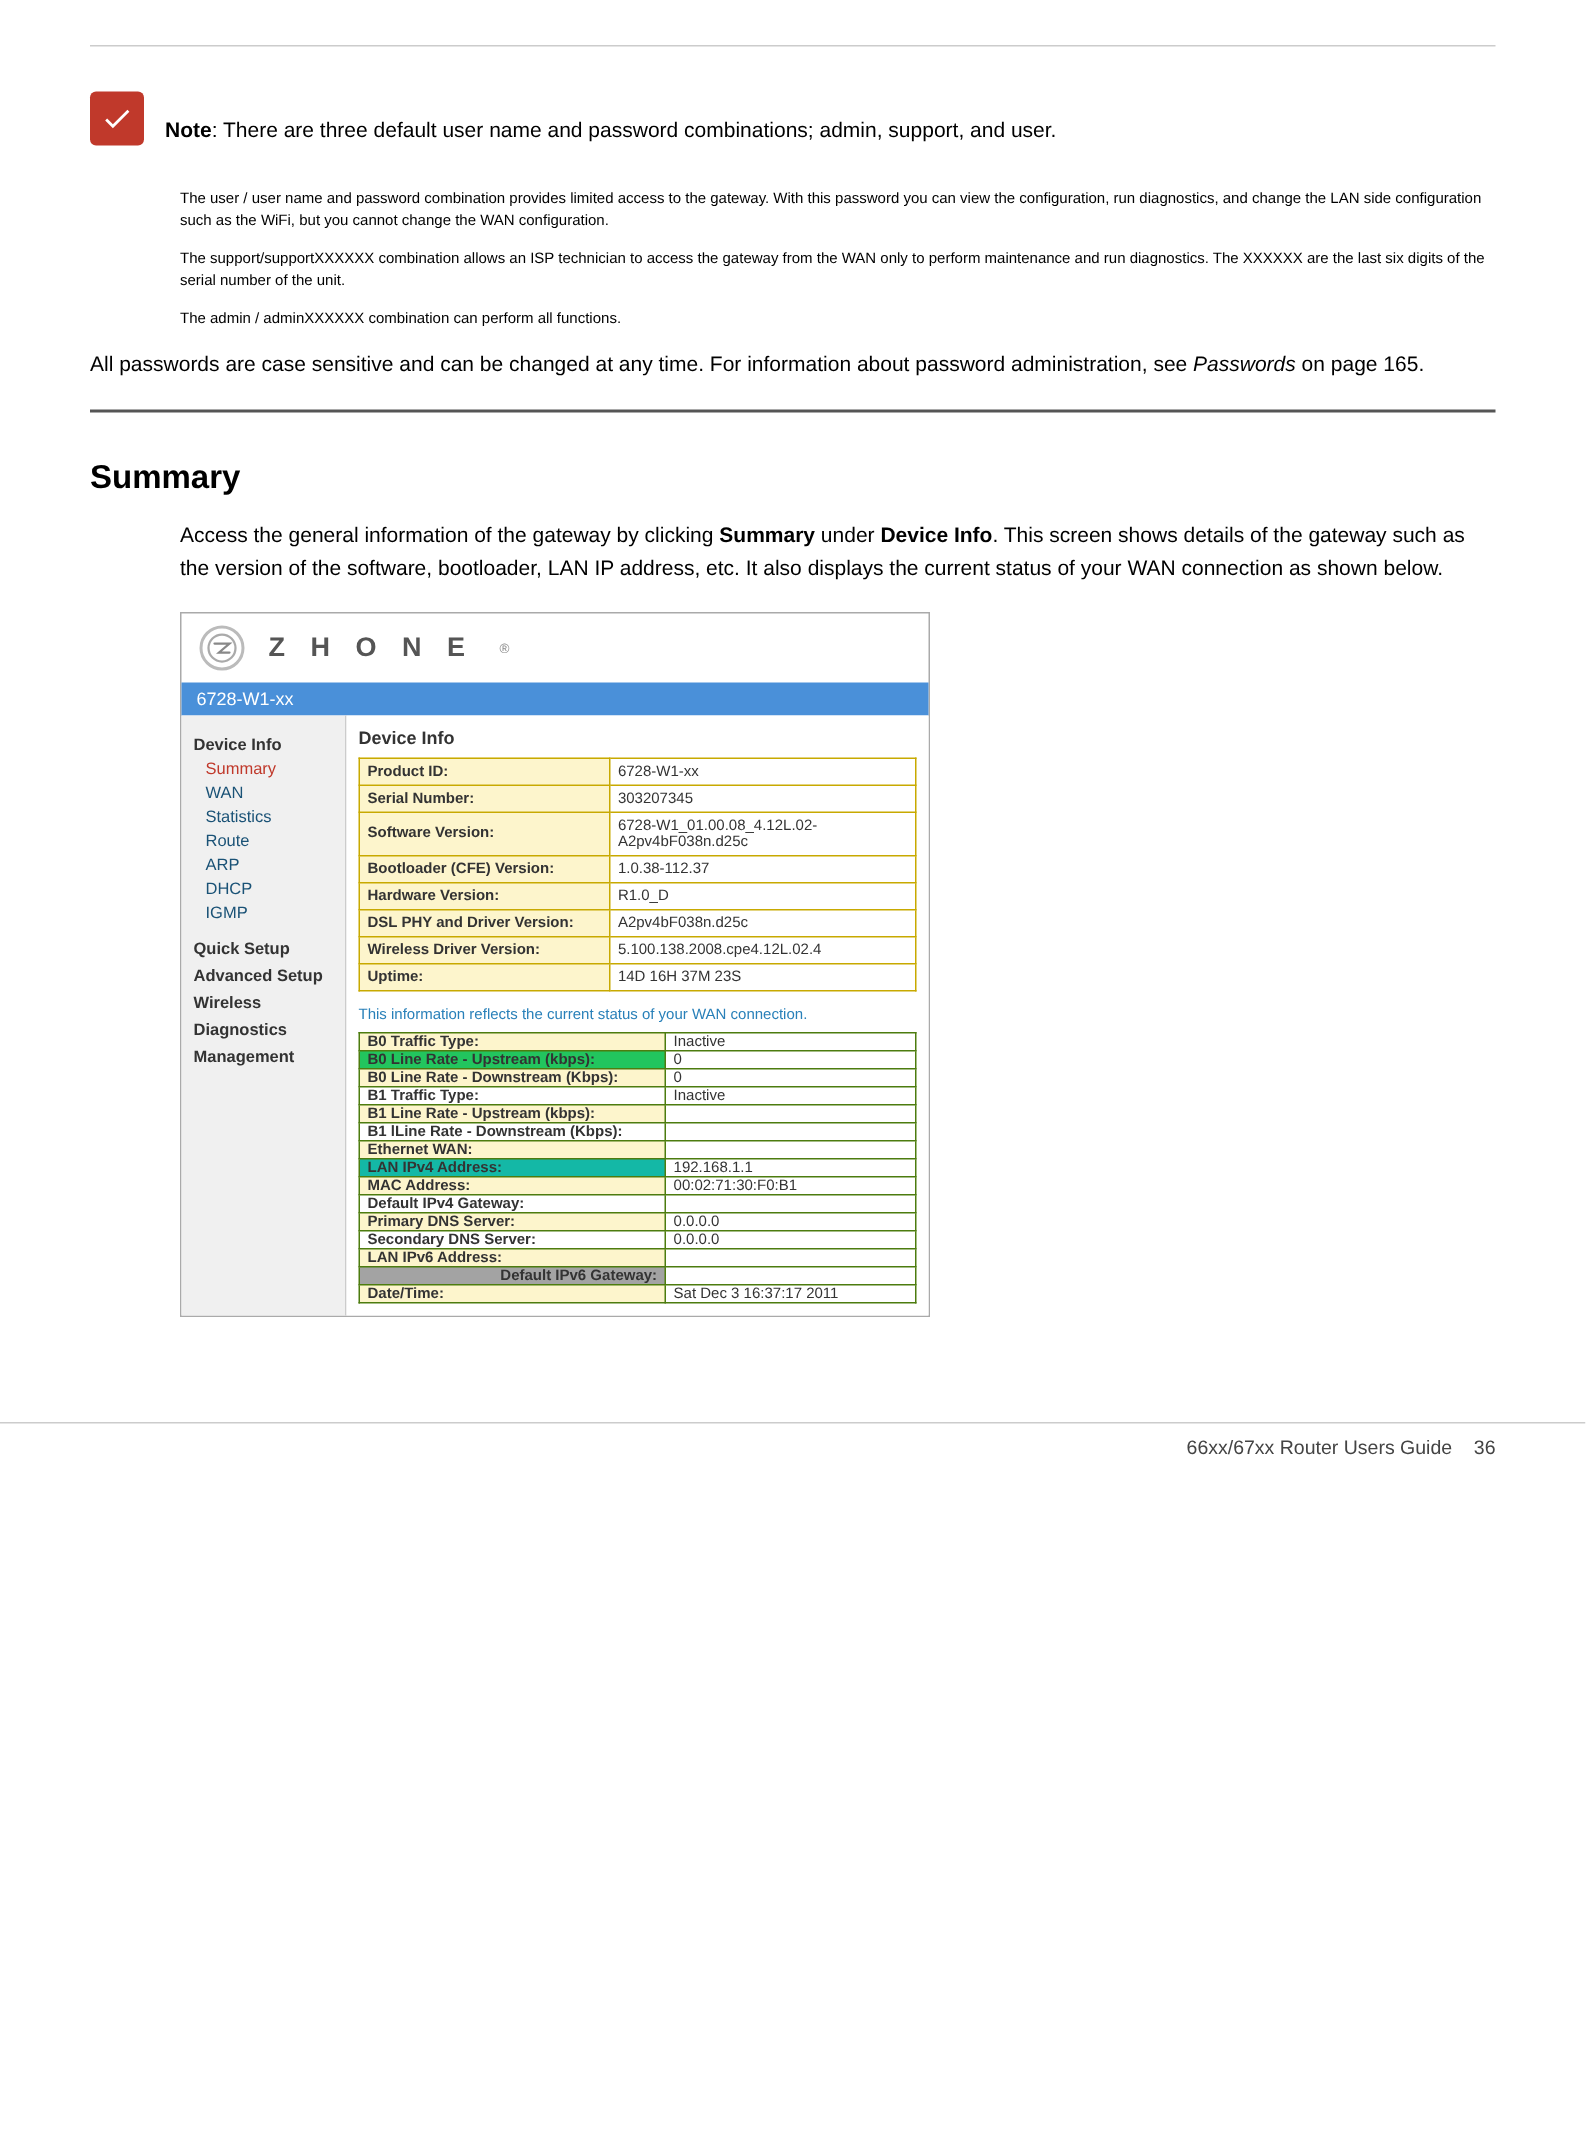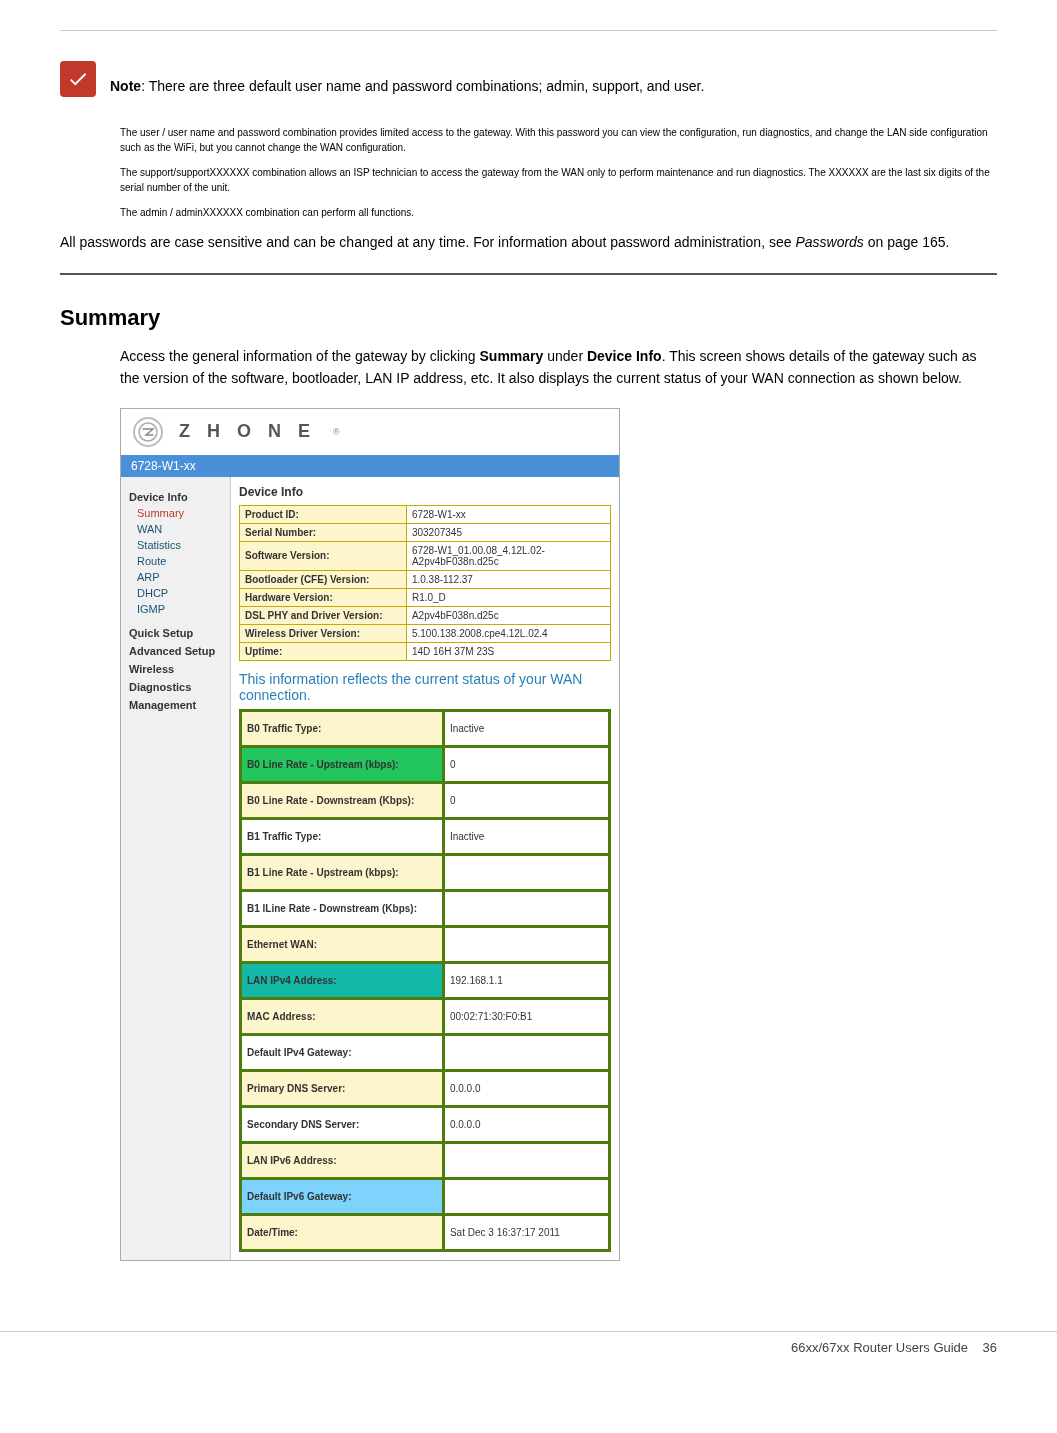--- a/index.html
+++ b/index.html
@@ -208,33 +208,33 @@
       width: 45%;
     }
 
     .info-table td:last-child {
       background: #fff;
       color: #333;
     }
 
     .wan-status-text {
       color: #2980b9;
-      font-size: 14px;
+      font-size: 10px;
       margin-bottom: 6px;
     }
 
     .status-table {
       width: 100%;
       border-collapse: collapse;
       font-size: 10px;
     }
 
     .status-table td {
-      border: 3px solid #4d7c0f;
-      padding: 11px 5px;
+      border: 1px solid #4d7c0f;
+      padding: 0 5px;
     }
 
     .status-table tr:nth-child(odd) td:first-child {
       background: #fdf5cc;
     }
 
     .status-table tr:nth-child(even) td:first-child {
       background: #fff;
     }
 
@@ -423,21 +423,21 @@
               </tr>
               <tr>
                 <td style="background: rgb(255, 255, 255);">Secondary DNS Server:</td>
                 <td>0.0.0.0</td>
               </tr>
               <tr>
                 <td style="background: rgb(253, 245, 204);">LAN IPv6 Address:</td>
                 <td></td>
               </tr>
               <tr>
-                <td style="background: #7dd3fc;">Default IPv6 Gateway:</td>
+                <td style="background: #a3a3a3; text-align: right;">Default IPv6 Gateway:</td>
                 <td></td>
               </tr>
               <tr>
                 <td style="background: rgb(253, 245, 204);">Date/Time:</td>
                 <td>Sat Dec 3 16:37:17 2011</td>
               </tr>
             </tbody>
         </table>
       </div>
 

